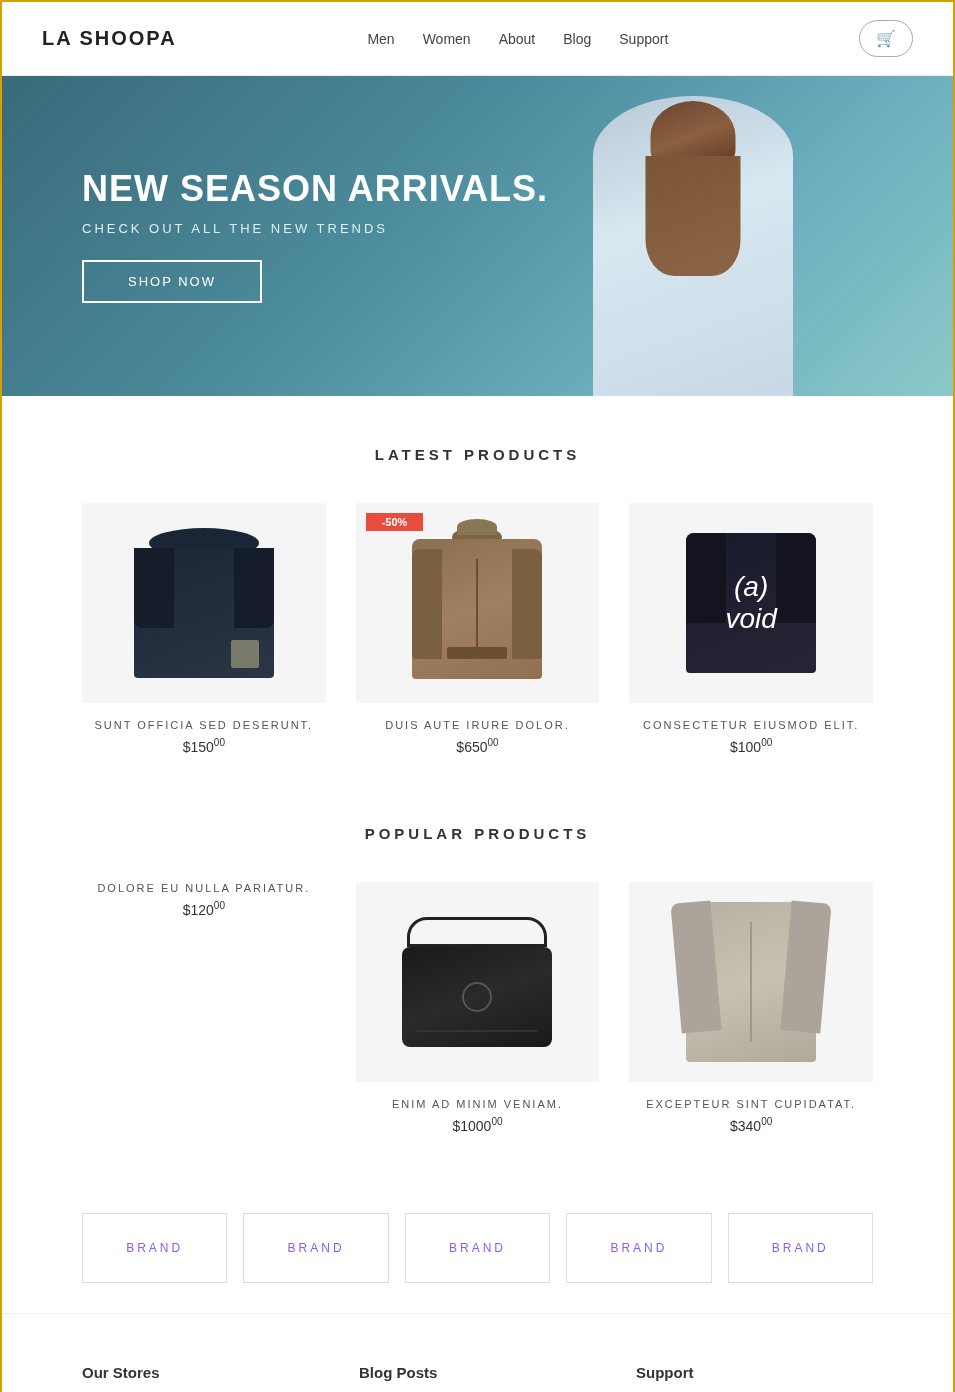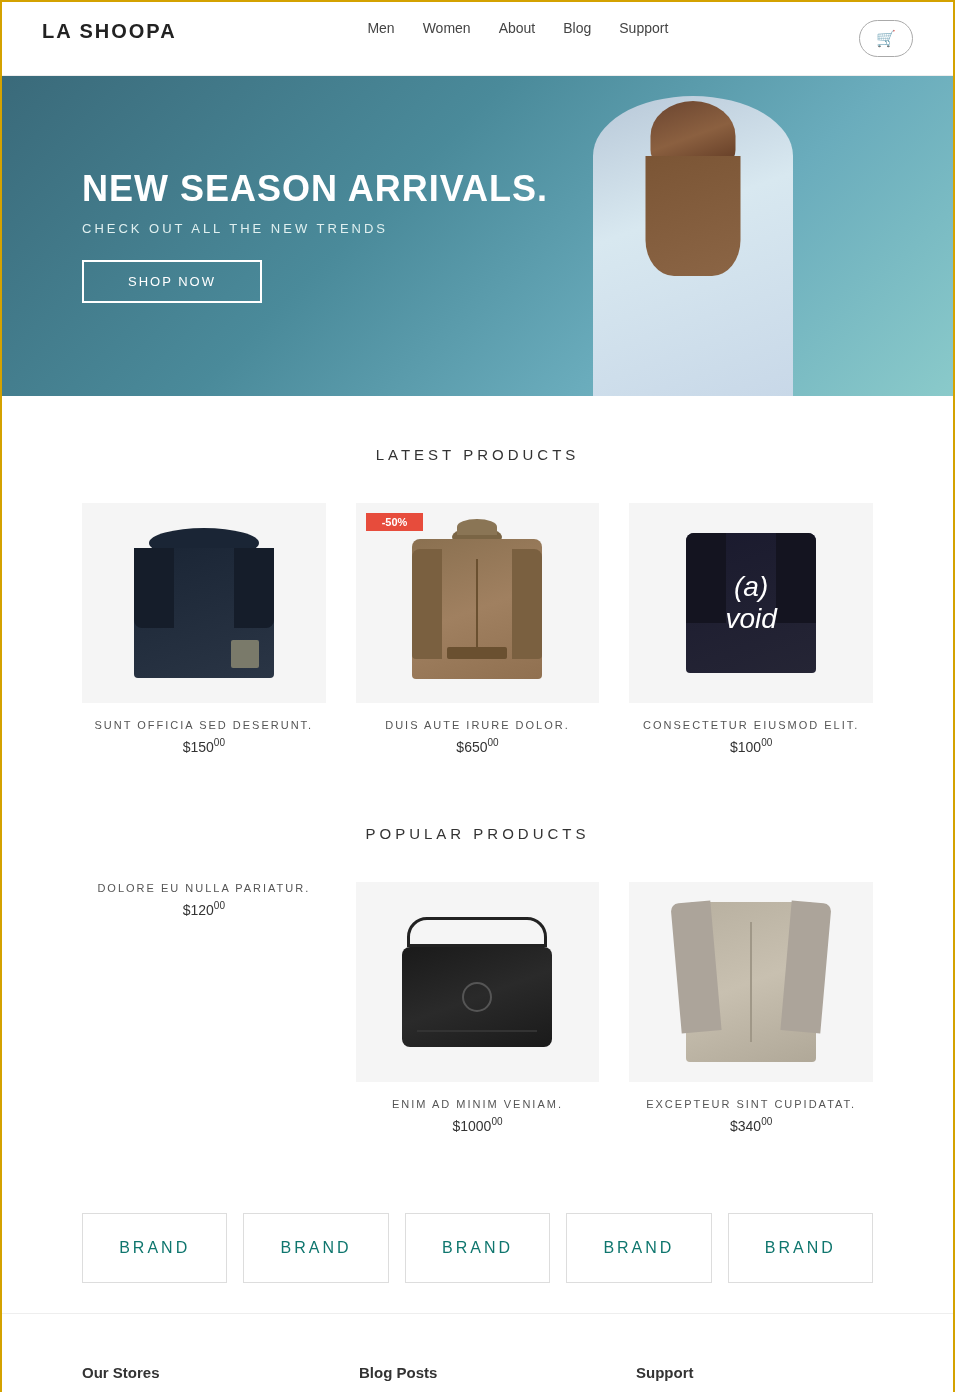--- a/index.html
+++ b/index.html
@@ -1,20 +1,20 @@
 <!DOCTYPE html>
 <html><head>
   <meta charset="utf-8">
   <style>
     * { margin: 0; padding: 0; box-sizing: border-box; }
     body { font-family: 'Arial', sans-serif; background: #fff; width: 955px; margin: 0 auto; border: 2px solid #d4a200; }
 
     
     .header {
-      display: flex; align-items: flex-start; justify-content: space-between;
+      display: flex; align-items: center; justify-content: space-between;
       padding: 18px 40px; background: #fff; border-bottom: 1px solid #eee;
     }
     .logo { font-size: 20px; font-weight: bold; letter-spacing: 2px; color: #222; }
     .nav { display: flex; gap: 28px; }
     .nav a { text-decoration: none; color: #444; font-size: 14px; }
     .cart-btn {
       border: 1.5px solid #aaa; border-radius: 50px; padding: 8px 16px;
       background: #fff; cursor: pointer; display: flex; align-items: center; gap: 6px;
     }
     .cart-icon { font-size: 16px; color: #555; }
@@ -35,21 +35,21 @@
     }
     .hero-woman {
       position: absolute; right: 120px; top: 0; bottom: 0;
       width: 280px; display: flex; align-items: flex-end; justify-content: center;
     }
 
     
     .section { padding: 50px 80px; }
     .section-title {
       text-align: center; font-size: 15px; letter-spacing: 4px;
-      color: #333; text-transform: uppercase; margin-bottom: 40px; font-weight: 400;
+      color: #333; text-transform: uppercase; margin-bottom: 40px; font-weight: 700;
     }
 
     
     .products-grid { display: grid; grid-template-columns: repeat(3, 1fr); gap: 30px; }
     .product-card { text-align: center; cursor: pointer; }
     .product-img {
       width: 100%; height: 200px; background: #f5f5f5;
       display: flex; align-items: center; justify-content: center;
       position: relative; overflow: hidden; margin-bottom: 16px;
     }
@@ -64,21 +64,21 @@
     }
     .product-price { font-size: 14px; color: #333; font-weight: 400; }
     .product-price sup { font-size: 10px; vertical-align: super; }
 
     
     .brands-section { padding: 30px 80px; background: #fff; }
     .brands-grid { display: grid; grid-template-columns: repeat(5, 1fr); gap: 16px; }
     .brand-box {
       border: 1.5px solid #ddd; height: 70px;
       display: flex; align-items: center; justify-content: center;
-      color: #0f766e; font-size: 16px; letter-spacing: 3px; text-transform: uppercase;
+      color: #8b5cf6; font-size: 12px; letter-spacing: 3px; text-transform: uppercase;
     }
 
     
     .footer { background: #fff; padding: 50px 80px 30px; border-top: 1px solid #eee; }
     .footer-grid { display: grid; grid-template-columns: 1fr 1fr 1fr; gap: 40px; margin-bottom: 40px; }
     .footer-col h3 { font-size: 15px; font-weight: 600; color: #333; margin-bottom: 36px; }
   </style>
 </head>
 <body>
 

